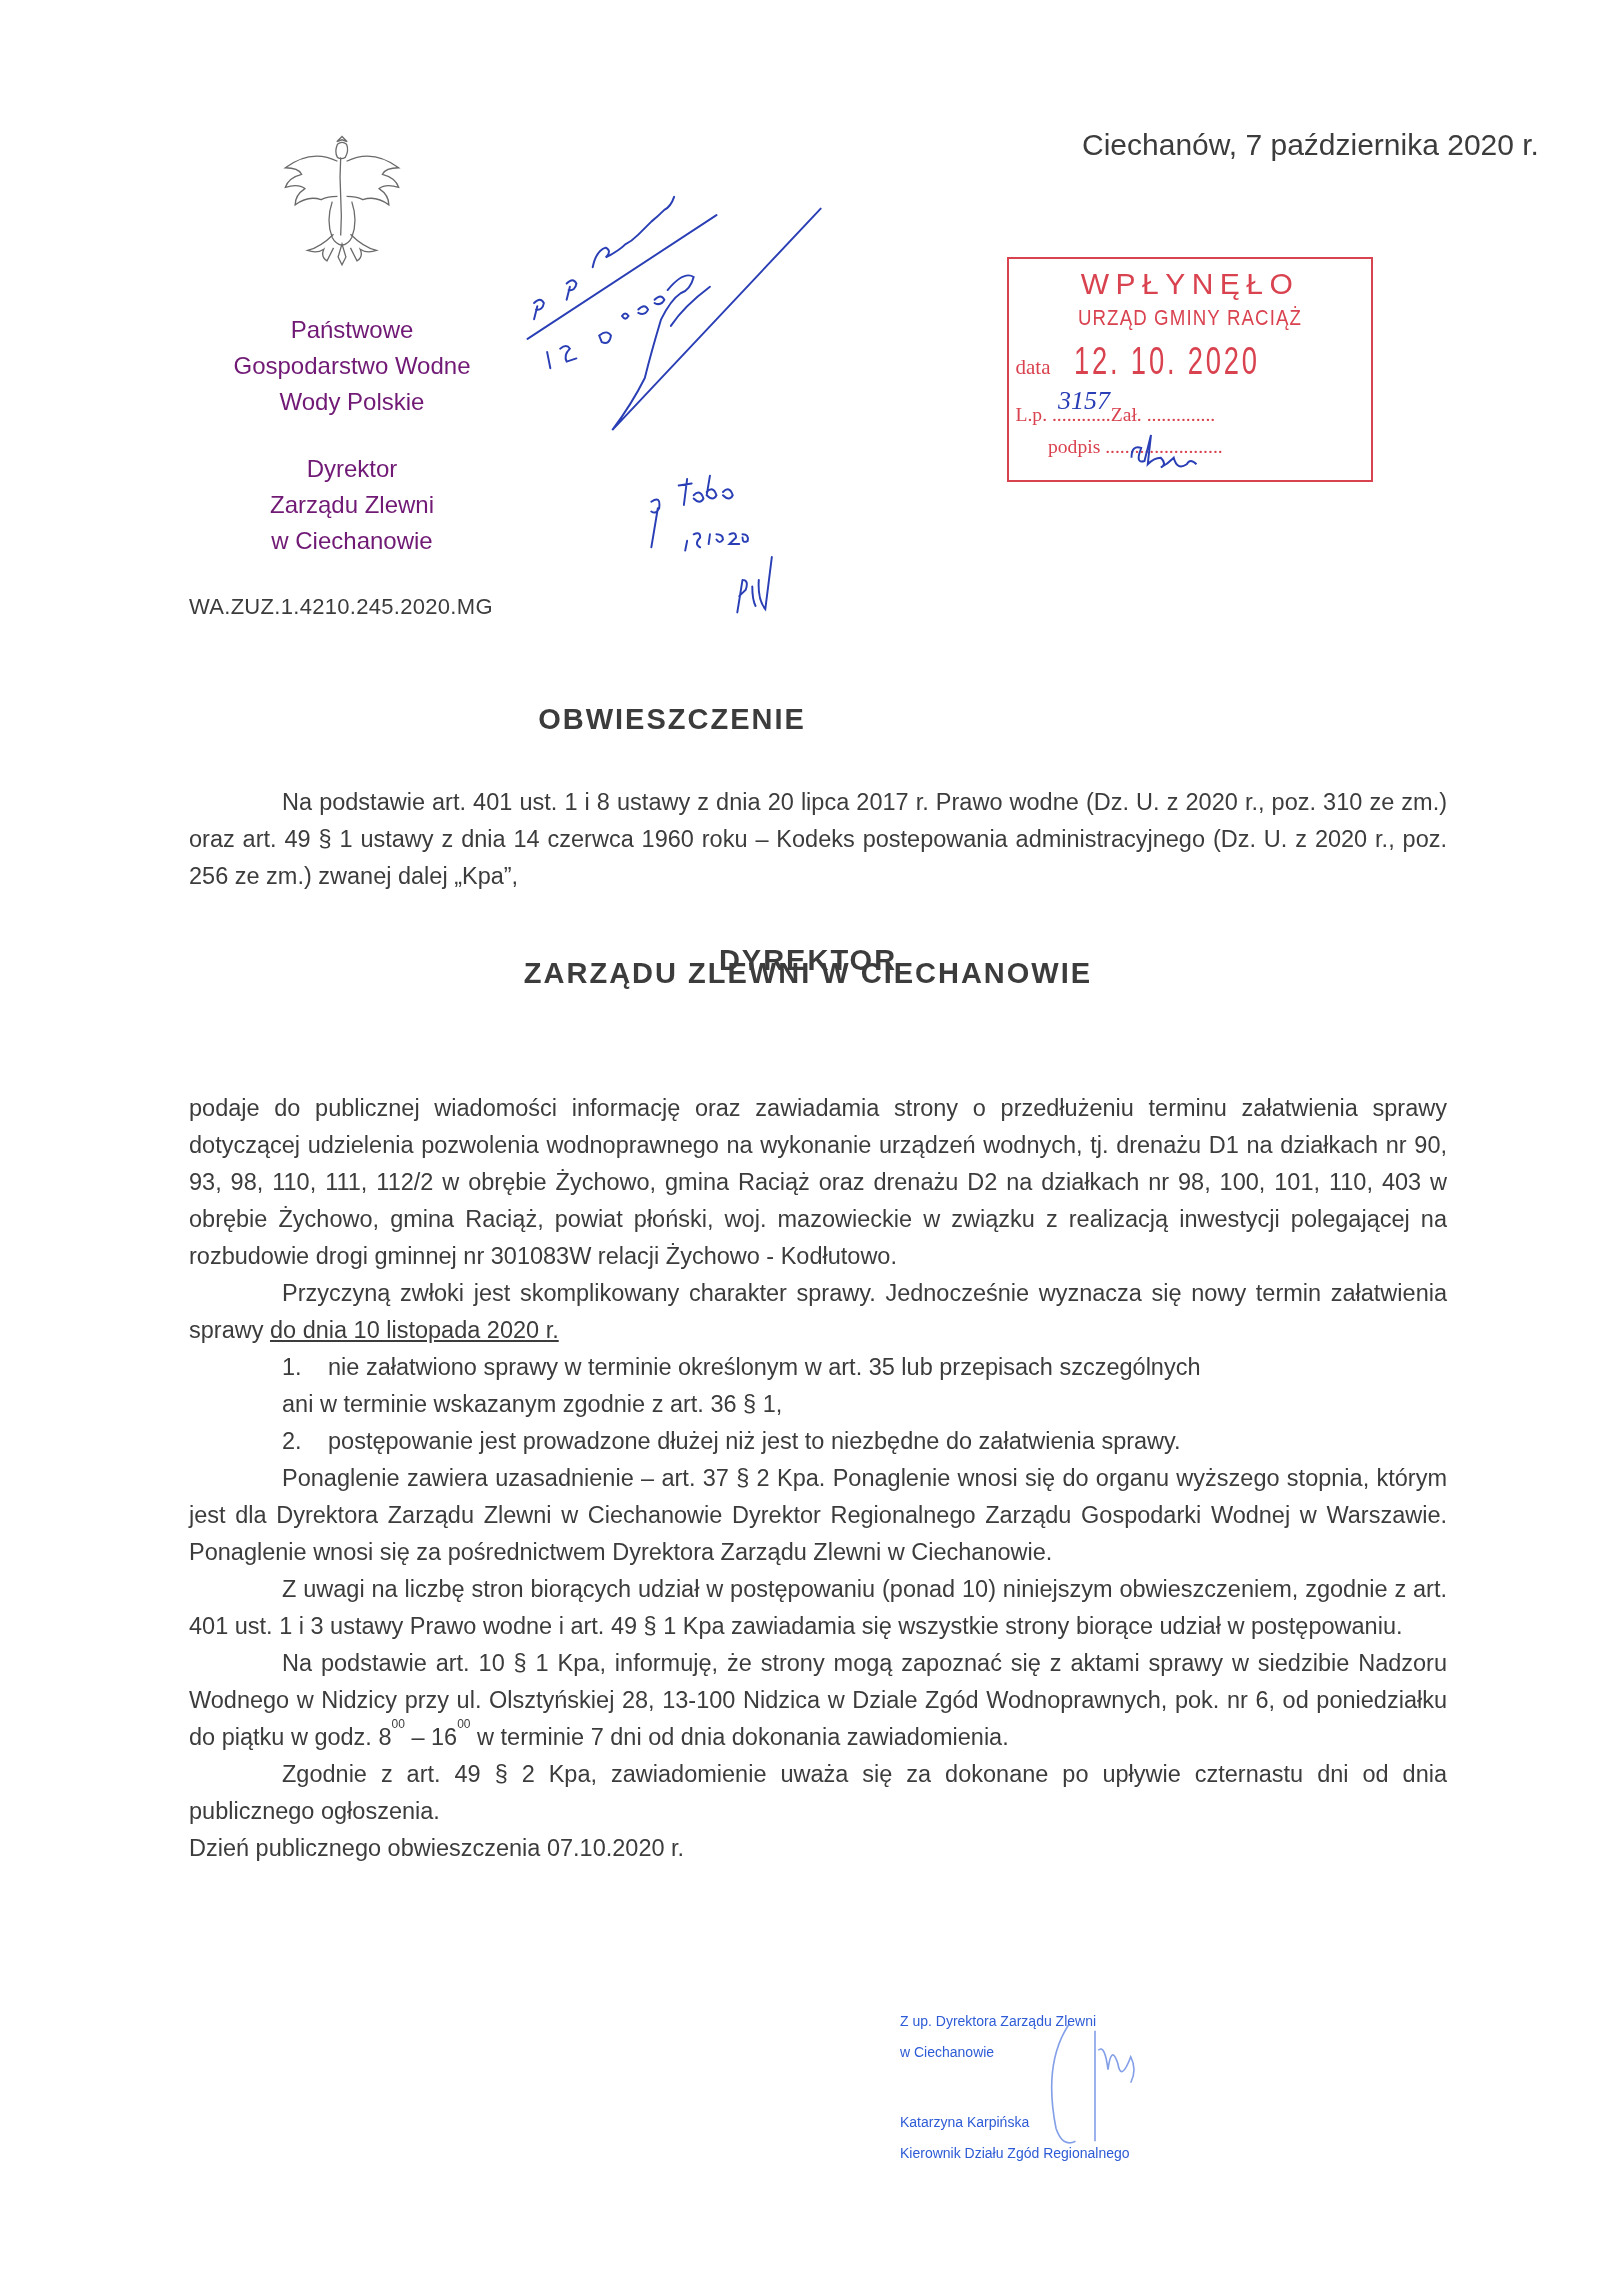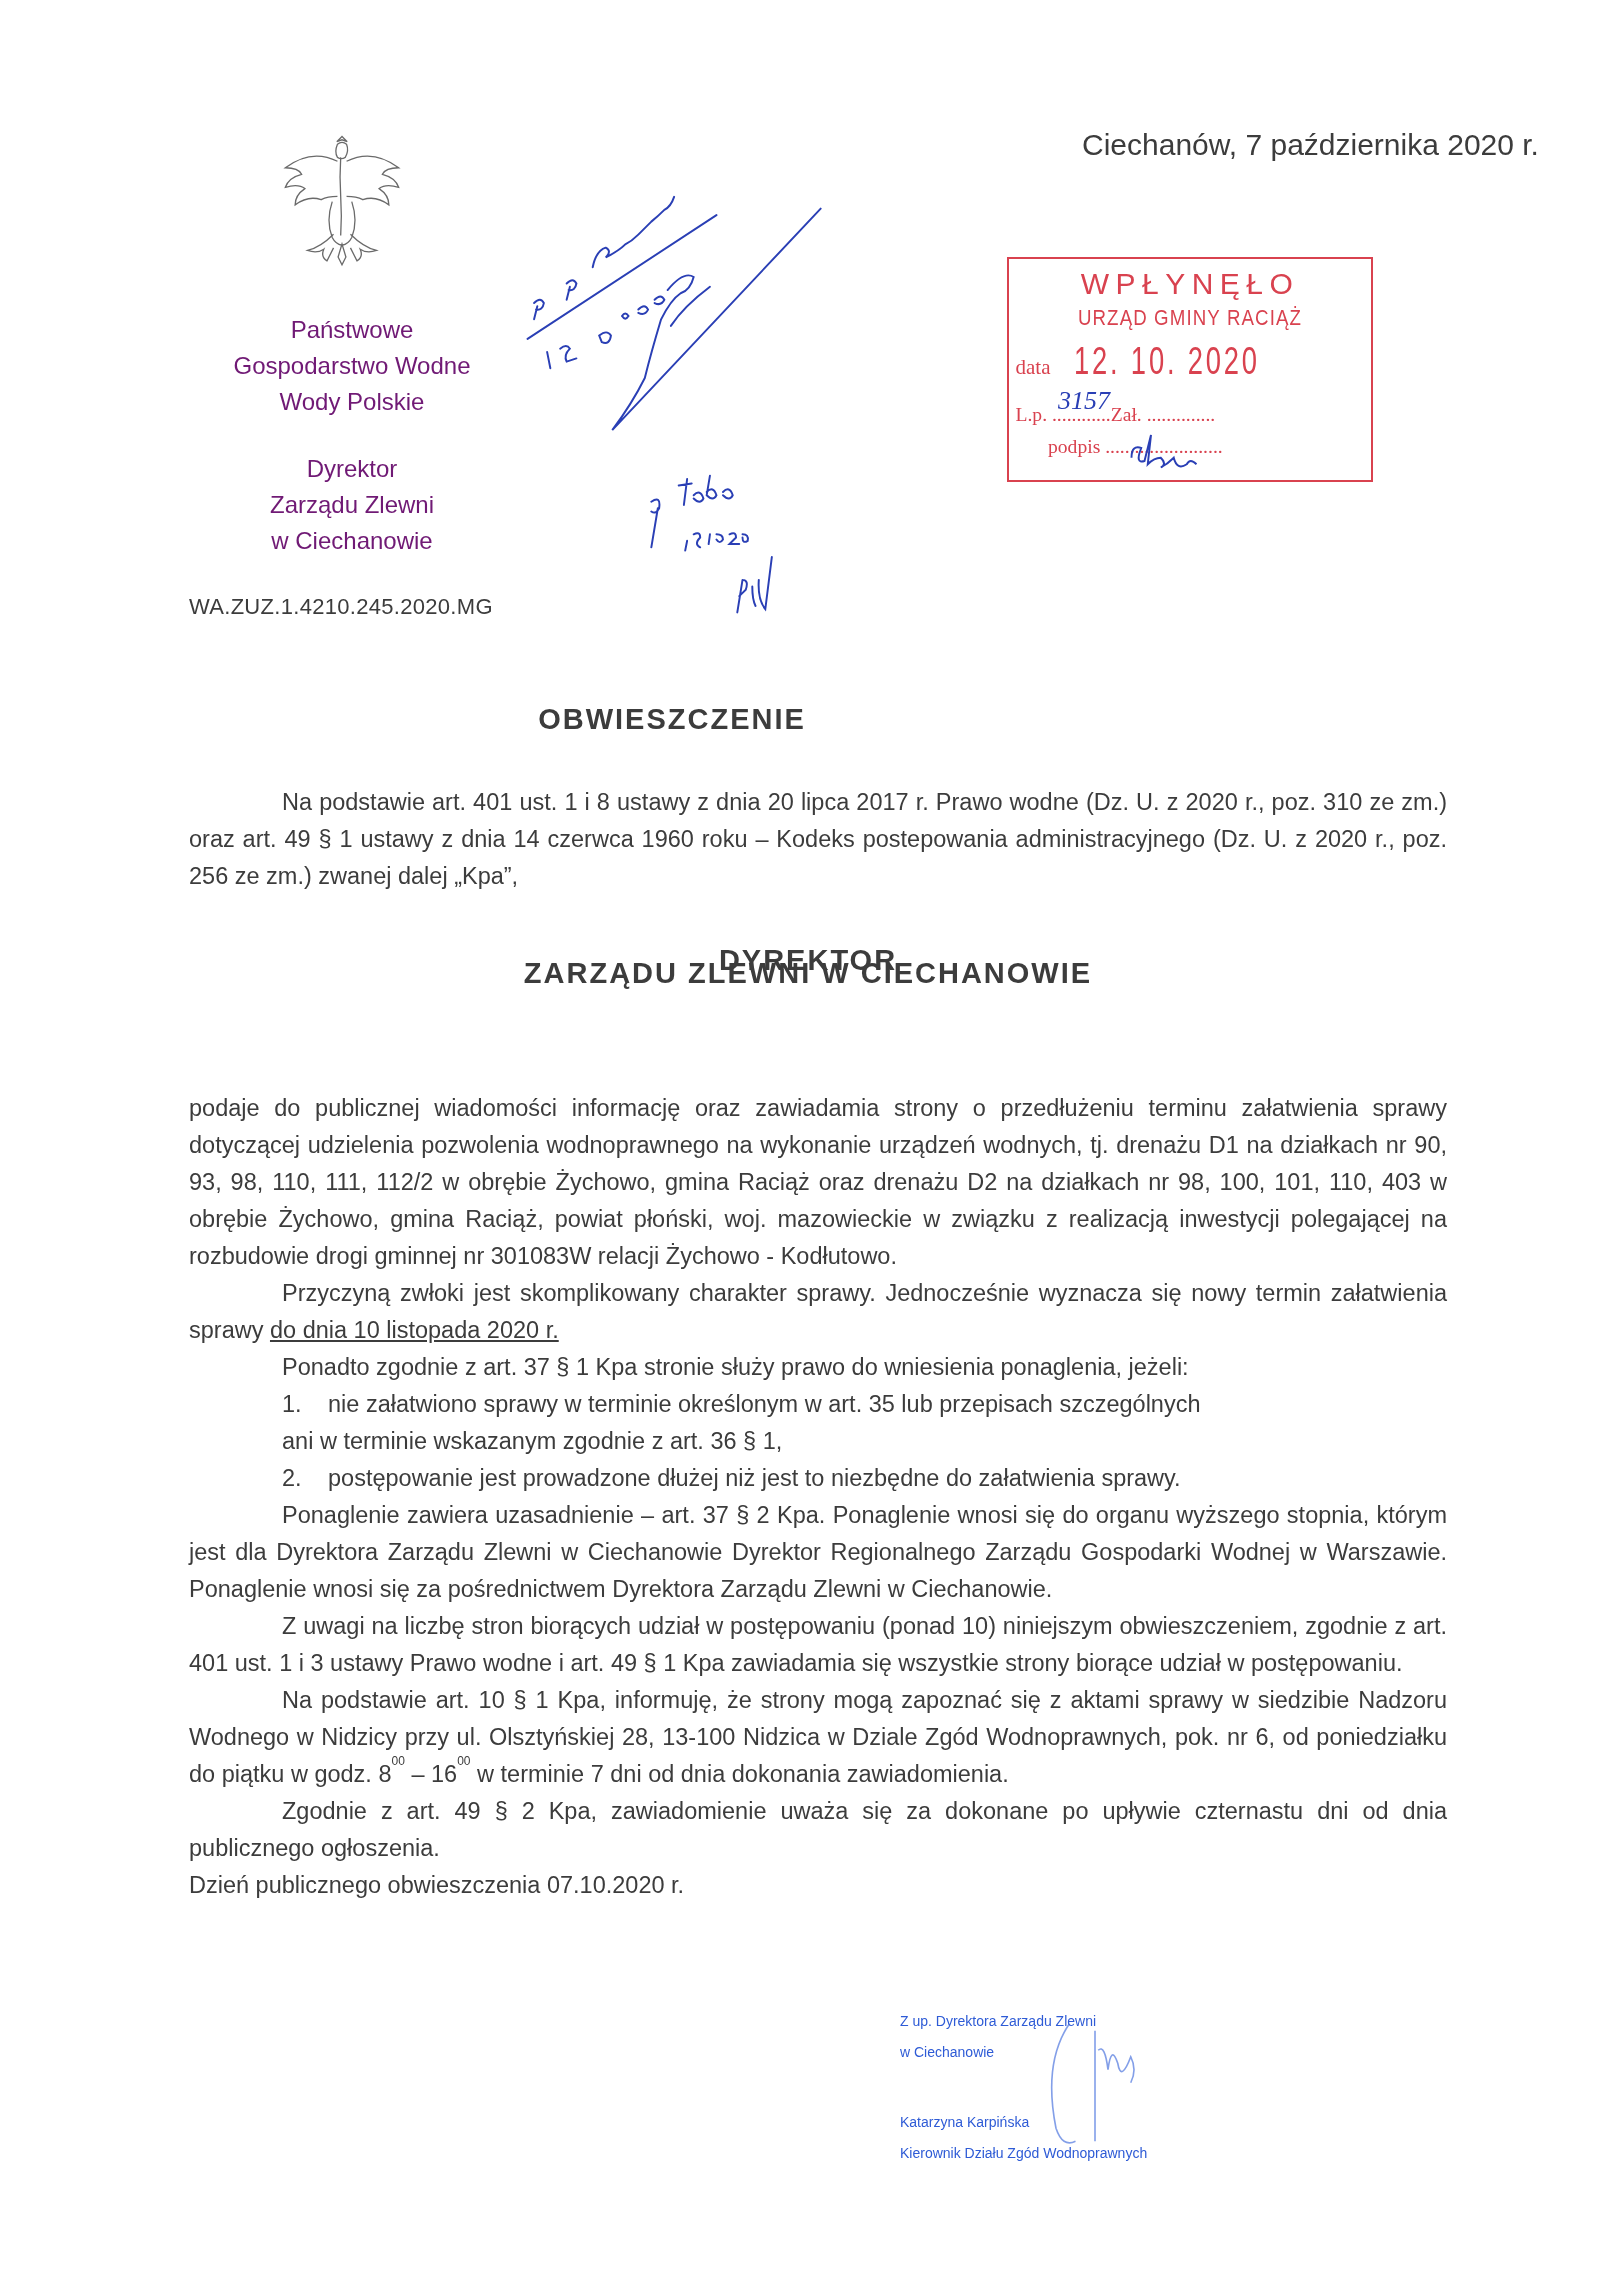--- a/index.html
+++ b/index.html
@@ -103,34 +103,33 @@
 <div class="abs title">OBWIESZCZENIE</div>
 
 <div class="abs main intro ind" style="text-indent:93px;">Na podstawie art. 401 ust. 1 i 8 ustawy z dnia 20 lipca 2017 r. Prawo wodne (Dz. U. z 2020 r., poz. 310 ze zm.) oraz art. 49 § 1 ustawy z dnia 14 czerwca 1960 roku – Kodeks postepowania administracyjnego (Dz. U. z 2020 r., poz. 256 ze zm.) zwanej dalej „Kpa”,</div>
 
 <div class="abs h2 h2a">DYREKTOR</div>
 <div class="abs h2 h2b">ZARZĄDU ZLEWNI W CIECHANOWIE</div>
 
 <div class="abs main body">
   <p>podaje do publicznej wiadomości informację oraz zawiadamia strony o przedłużeniu terminu załatwienia sprawy dotyczącej udzielenia pozwolenia wodnoprawnego na wykonanie urządzeń wodnych, tj. drenażu D1 na działkach nr 90, 93, 98, 110, 111, 112/2 w obrębie Żychowo, gmina Raciąż oraz drenażu D2 na działkach nr 98, 100, 101, 110, 403 w obrębie Żychowo, gmina Raciąż, powiat płoński, woj. mazowieckie w związku z realizacją inwestycji polegającej na rozbudowie drogi gminnej nr 301083W relacji Żychowo - Kodłutowo.</p>
   <p class="ind"><span>Przyczyną zwłoki jest skomplikowany charakter sprawy. Jednocześnie wyznacza się nowy termin załatwienia sprawy </span><u>do dnia 10 listopada 2020 r.</u></p>
-  <p class="ind">Ponadto zgodnie z art. 37 § 1 Kpa stronie służy prawo do wniesienia ponaglenia, jeżeli:</p>
   <p class="li"><span class="num">1.</span><span>nie załatwiono sprawy w terminie określonym w art. 35 lub przepisach szczególnych</span></p>
   <p class="li2">ani w terminie wskazanym zgodnie z art. 36 § 1,</p>
   <p class="li"><span class="num">2.</span><span>postępowanie jest prowadzone dłużej niż jest to niezbędne do załatwienia sprawy.</span></p>
   <p class="ind">Ponaglenie zawiera uzasadnienie – art. 37 § 2 Kpa. Ponaglenie wnosi się do organu wyższego stopnia, którym jest dla Dyrektora Zarządu Zlewni w Ciechanowie Dyrektor Regionalnego Zarządu Gospodarki Wodnej w Warszawie. Ponaglenie wnosi się za pośrednictwem Dyrektora Zarządu Zlewni w Ciechanowie.</p>
   <p class="ind">Z uwagi na liczbę stron biorących udział w postępowaniu (ponad 10) niniejszym obwieszczeniem, zgodnie z art. 401 ust. 1 i 3 ustawy Prawo wodne i art. 49 § 1 Kpa zawiadamia się wszystkie strony biorące udział w postępowaniu.</p>
   <p class="ind"><span>Na podstawie art. 10 § 1 Kpa, informuję, że strony mogą zapoznać się z aktami sprawy w siedzibie Nadzoru Wodnego w Nidzicy przy ul. Olsztyńskiej 28, 13-100 Nidzica w Dziale Zgód Wodnoprawnych, pok. nr 6, od poniedziałku do piątku w godz. 8</span><sup>00</sup><span> – 16</span><sup>00</sup><span> w terminie 7 dni od dnia dokonania zawiadomienia.</span></p>
   <p class="ind">Zgodnie z art. 49 § 2 Kpa, zawiadomienie uważa się za dokonane po upływie czternastu dni od dnia publicznego ogłoszenia.</p>
   <p>Dzień publicznego obwieszczenia 07.10.2020 r.</p>
 </div>
 
 <svg class="abs sig-hand" viewBox="0 0 260 230">
   <path d="M80 20 q-40 60 -20 160 q10 30 30 20 M120 30 l0 170 M125 60 q10 -10 15 30 q5 -40 15 -10 q5 30 20 -10 q10 20 0 40" fill="none" stroke="#5a7fe0" stroke-width="2.5" opacity="0.75"></path>
 </svg>
 <div class="abs sig-block">
   <div>Z up. Dyrektora Zarządu Zlewni</div>
   <div>w Ciechanowie</div>
   <div class="gap"></div>
   <div>Katarzyna Karpińska</div>
-  <div>Kierownik Działu Zgód Wodnoprawnych</div>
+  <div>Kierownik Działu Zgód Regionalnego</div>
 </div>
 
 
 </body></html>

